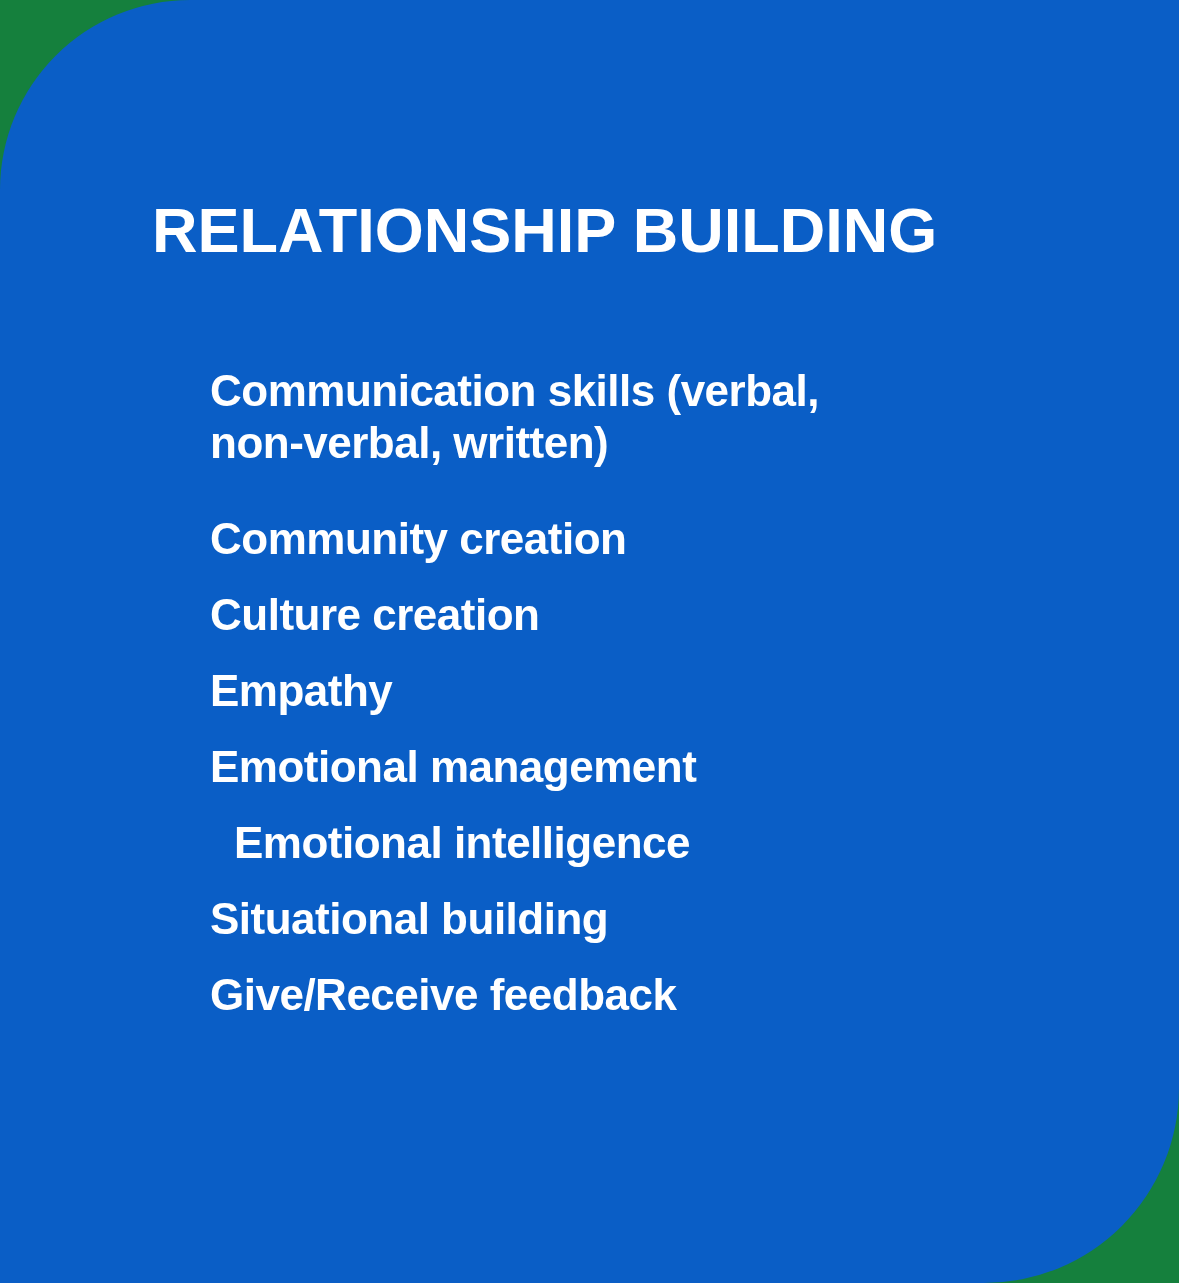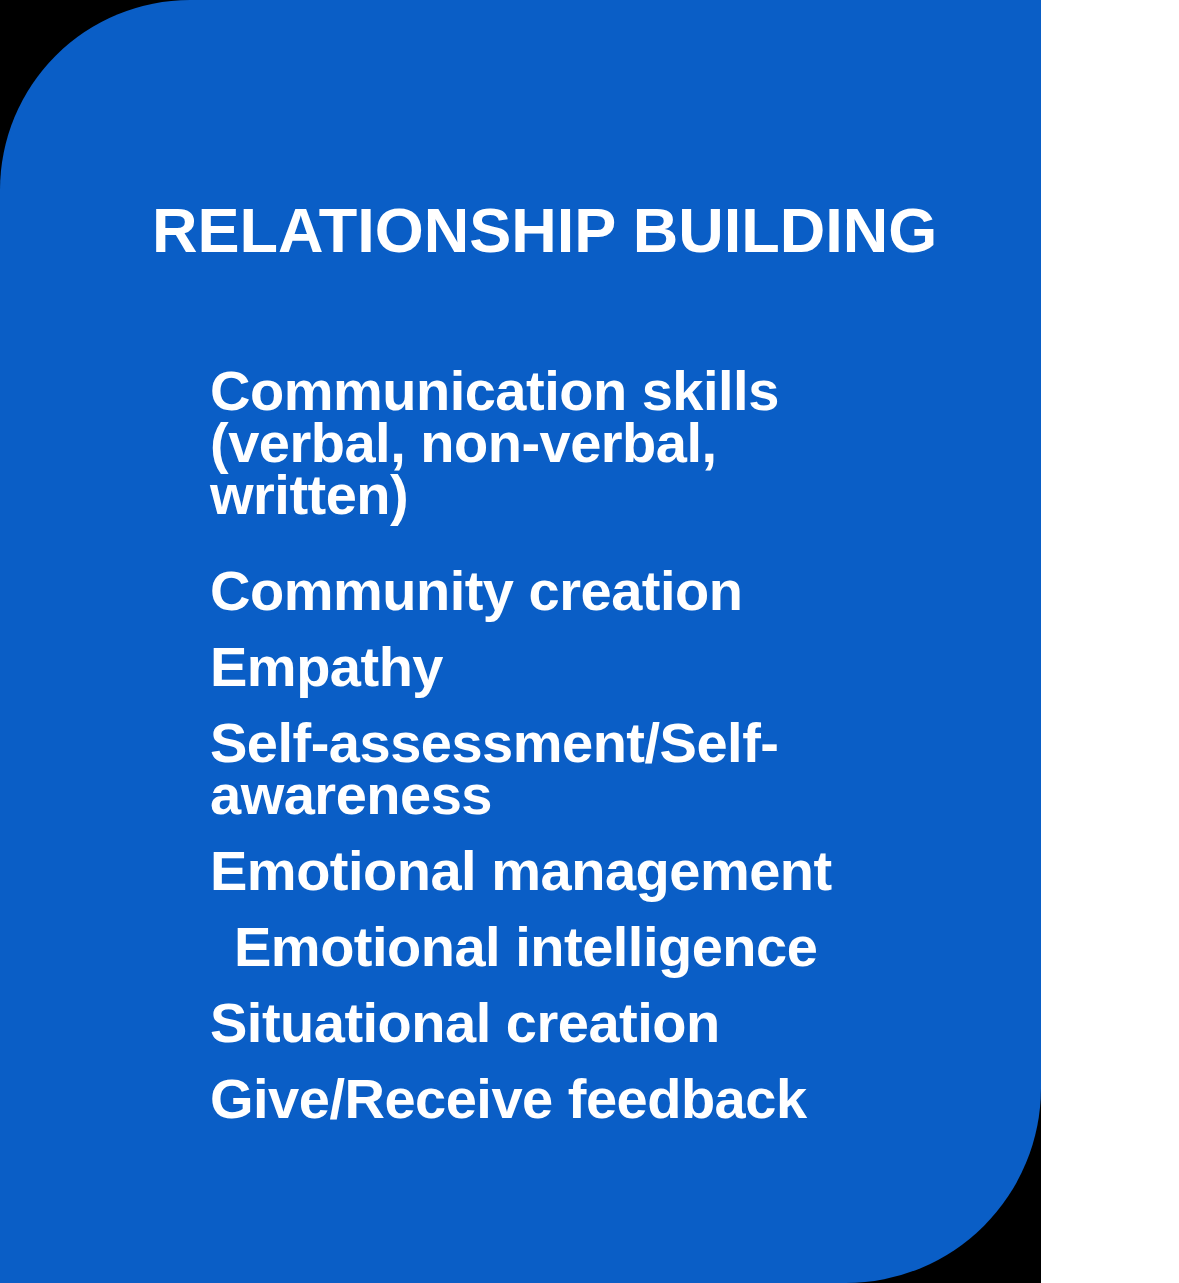--- a/index.html
+++ b/index.html
@@ -6,23 +6,23 @@
     margin: 0;
     padding: 0;
     background: #ffffff;
     width: 1179px;
     height: 1283px;
     font-family: "Liberation Sans", sans-serif;
     overflow: hidden;
   }
   .page {
     position: relative;
-    width: 1041px;
+    width: 1179px;
     height: 1283px;
-    background: #000000;
+    background: #15803d;
   }
   .card {
     position: absolute;
     inset: 0;
     background: #0A5EC6;
     border-radius: 190px 0 195px 0; 
   }
   .card-title {
     position: absolute;
     left: 152px;
@@ -38,41 +38,41 @@
   .skill-list {
     position: absolute;
     left: 210px;
     top: 365px;
     width: 700px;
     margin: 0;
     padding: 0;
     list-style: none;
   }
   .skill-list li {
-    font-size: 56px;
+    font-size: 44px;
     font-weight: 700;
     line-height: 52px;
     letter-spacing: -0.5px;
     color: #ffffff;
     margin: 0 0 24px 0;
   }
   .skill-list li:first-child {
     margin-bottom: 44px;
   }
 </style>
 </head>
 <body>
 
 <div class="page">
   <div class="card" style="background: rgb(10, 94, 198);">
     <h1 class="card-title" style="color: rgb(255, 255, 255);">RELATIONSHIP BUILDING</h1>
     <ul class="skill-list">
       <li style="color: rgb(255, 255, 255);">Communication skills (verbal, non-verbal, written)</li>
       <li style="color: rgb(255, 255, 255);">Community creation</li>
+      <li style="color: rgb(255, 255, 255);">Culture creation</li>
       <li style="color: rgb(255, 255, 255); margin-top: 16px;">Empathy</li>
-      <li style="color: rgb(255, 255, 255);">Self-assessment/Self-awareness</li>
       <li style="color: rgb(255, 255, 255);">Emotional management</li>
       <li style="color: rgb(255, 255, 255); margin-left: 24px;">Emotional intelligence</li>
-      <li style="color: rgb(255, 255, 255);">Situational creation</li>
+      <li style="color: rgb(255, 255, 255);">Situational building</li>
       <li style="color: rgb(255, 255, 255);">Give/Receive feedback</li>
     </ul>
   </div>
 </div>
 
 </body></html>

